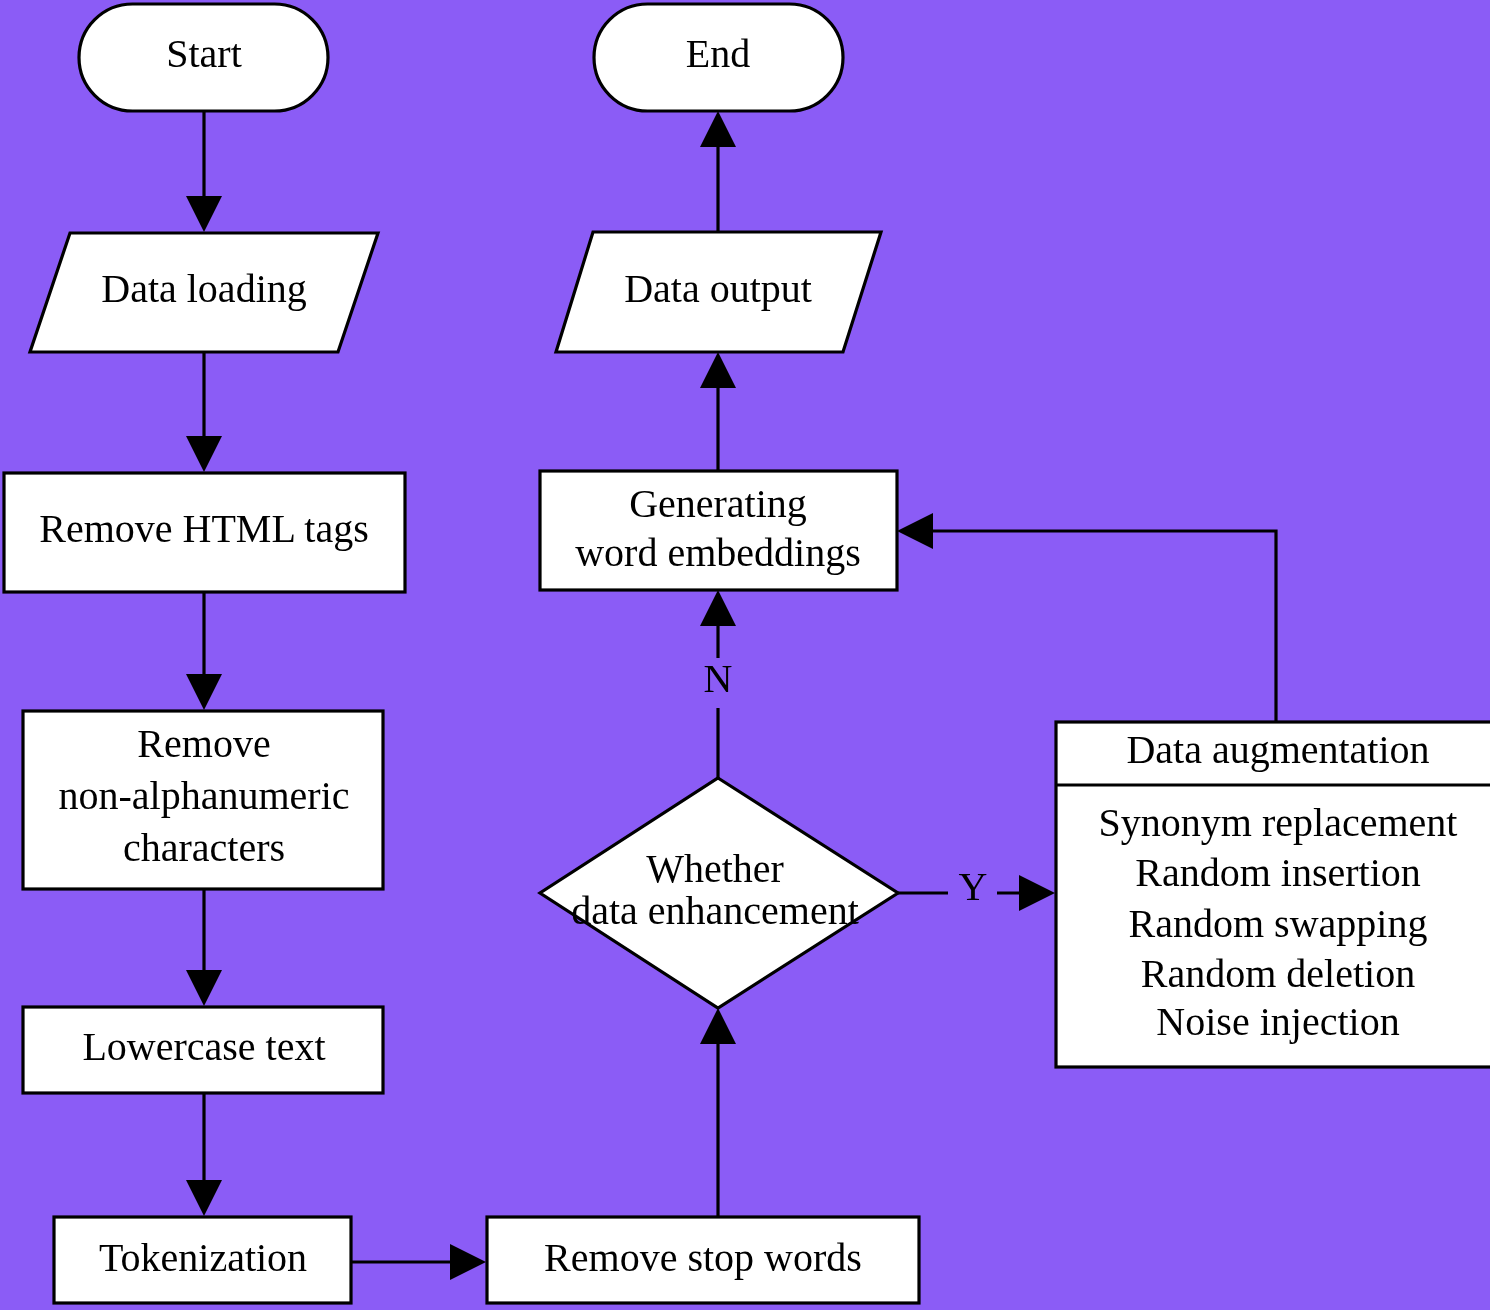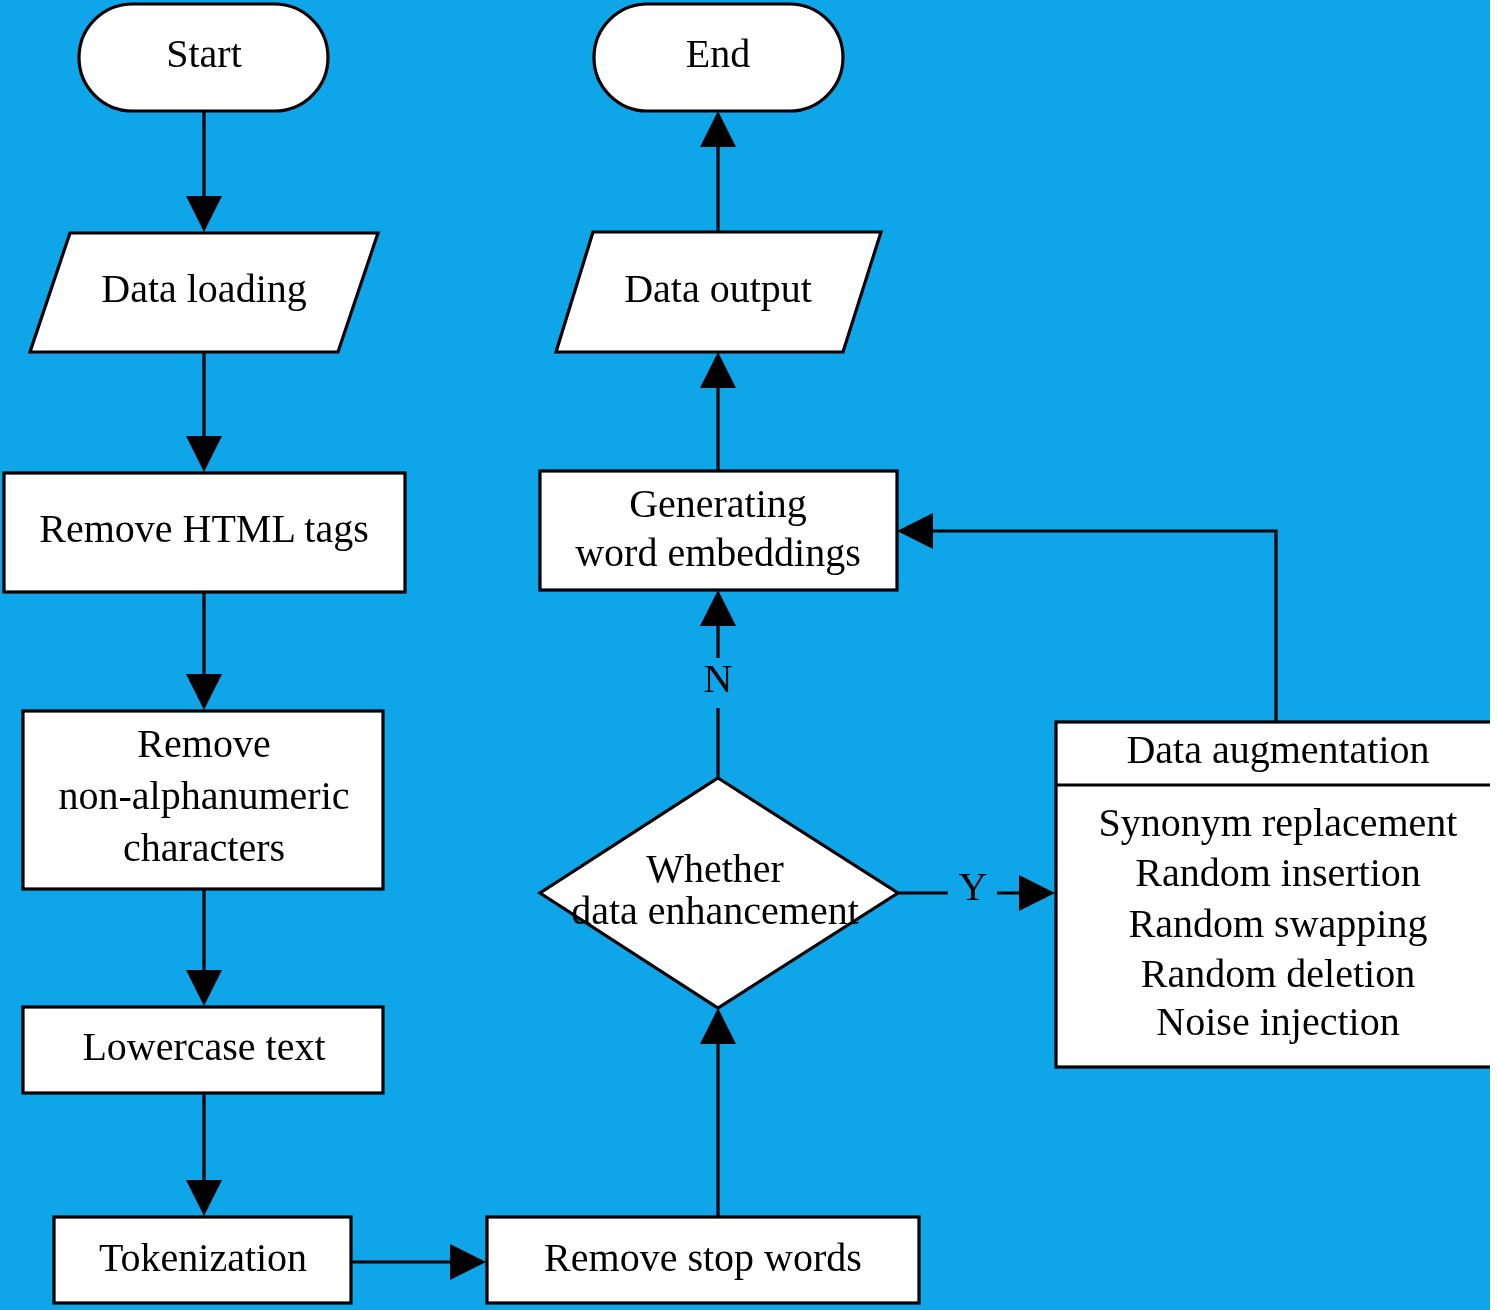--- a/index.html
+++ b/index.html
@@ -7,21 +7,21 @@
     padding: 0;
     background: #ffffff;
   }
   body {
     font-family: "Liberation Serif", "DejaVu Serif", serif;
   }
   #canvas {
     position: relative;
     width: 1490px;
     height: 1310px;
-    background: #0ea5e9;
+    background: #8b5cf6;
     overflow: hidden;
   }
   #flow-svg {
     position: absolute;
     top: 0;
     left: 0;
     width: 1498px;
     height: 1310px;
   }
   .shape {

